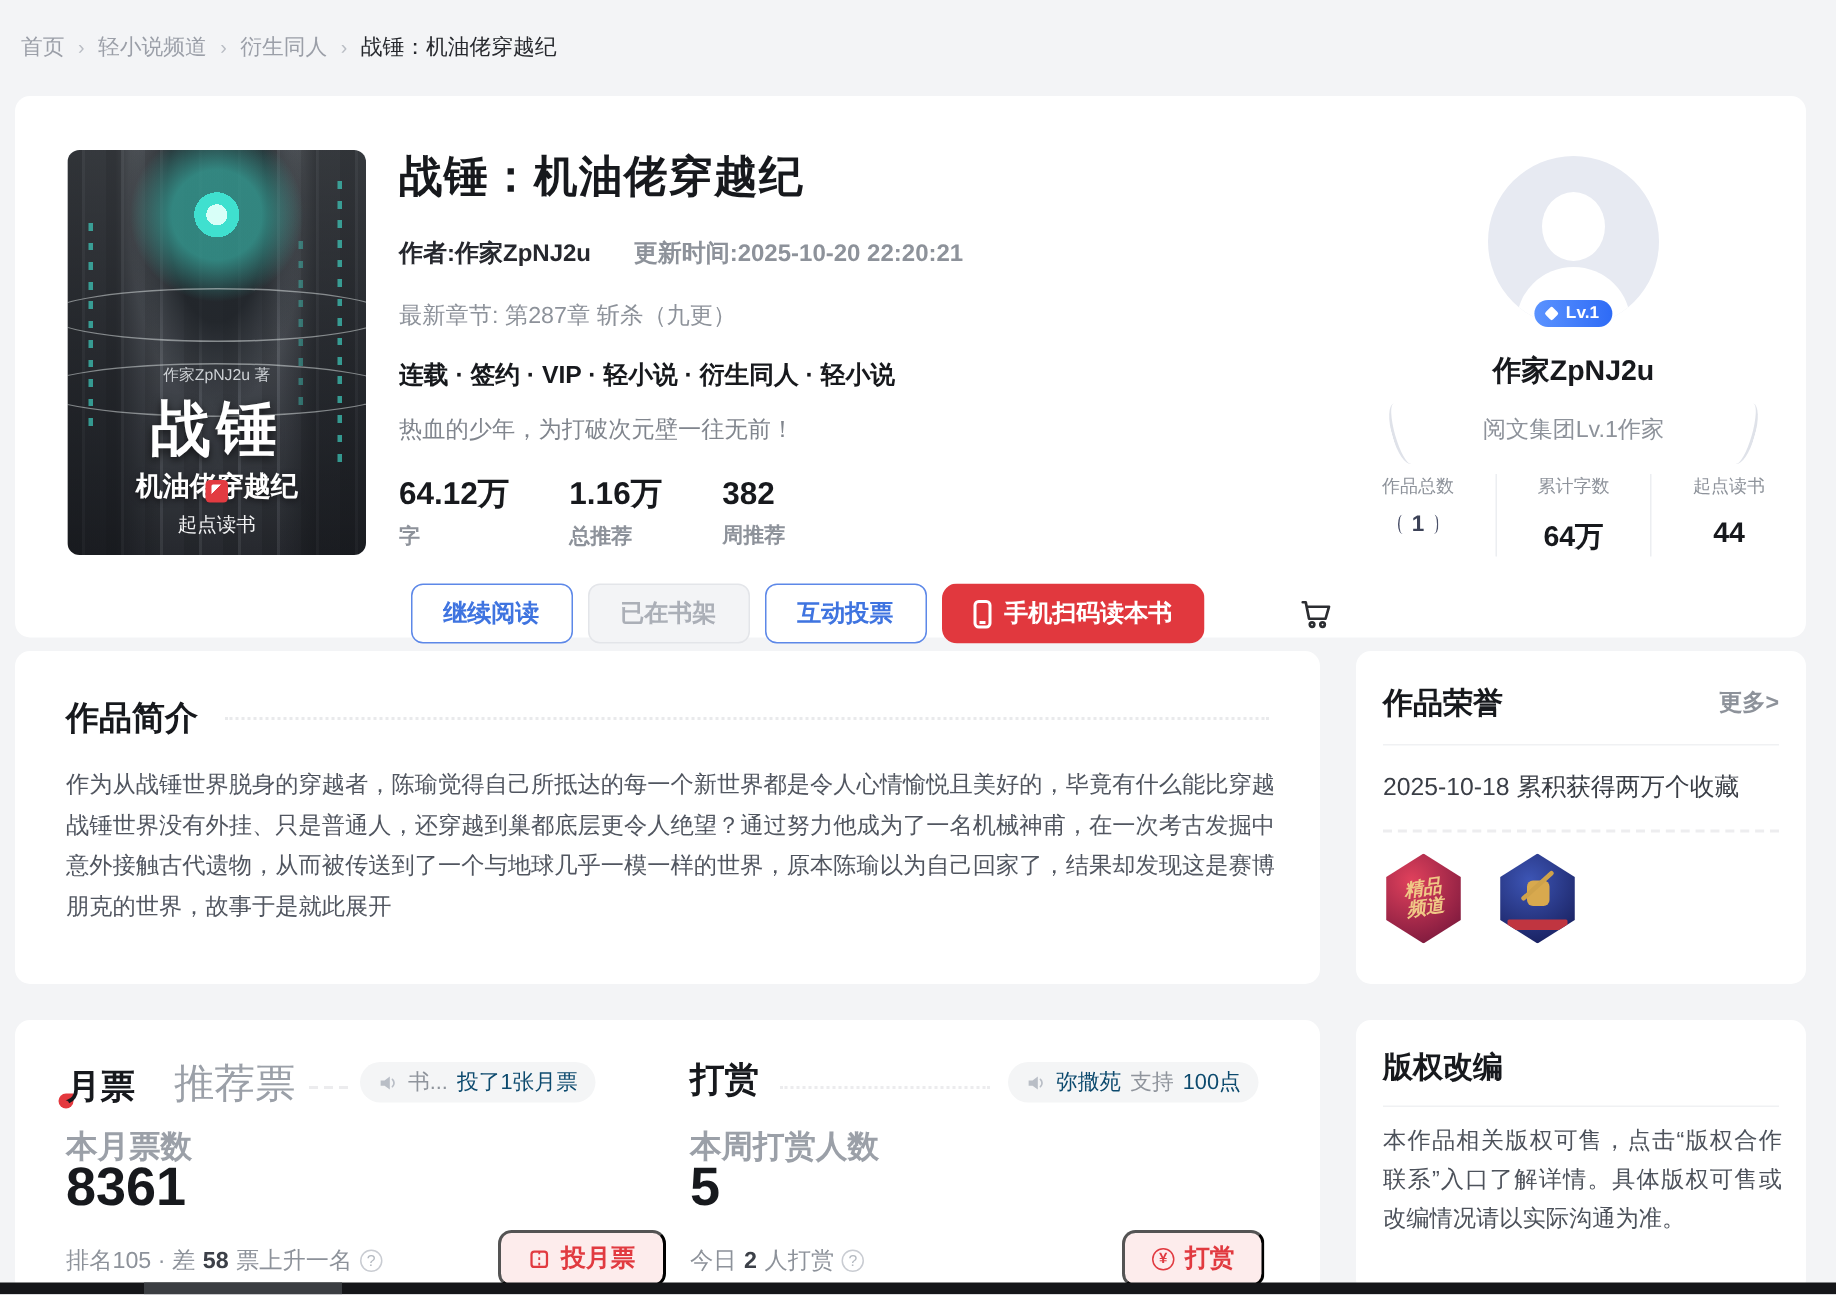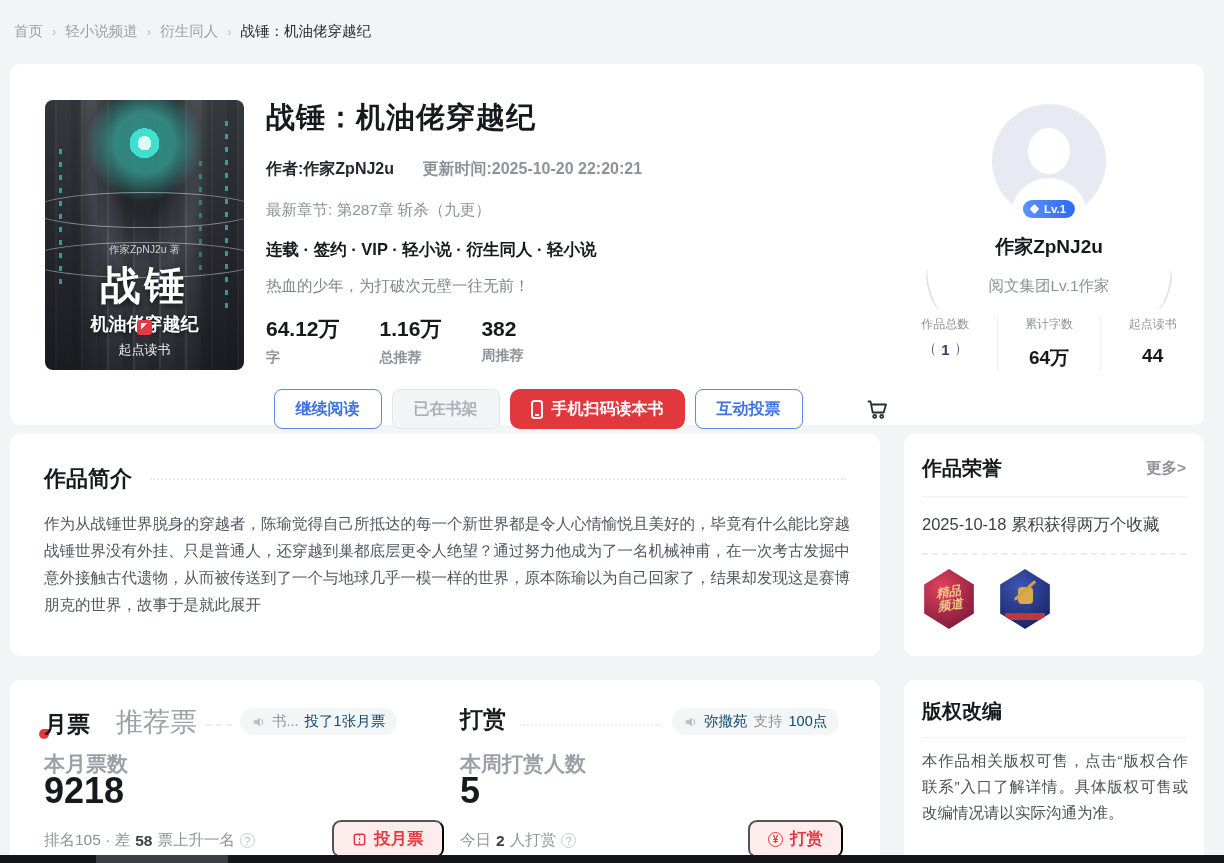--- a/index.html
+++ b/index.html
@@ -191,25 +191,25 @@
           <span class="stat-l">总推荐</span>
         </div>
         <div class="stat">
           <span class="stat-v">382</span>
           <span class="stat-l">周推荐</span>
         </div>
       </div>
       <div class="actions">
         <button class="btn btn-outline">继续阅读</button>
         <button class="btn btn-disabled">已在书架</button>
+        <button class="btn btn-outline">互动投票</button>
         <button class="btn btn-qr">
           <span class="phone-icon"></span>
           <span>手机扫码读本书</span>
         </button>
-        <button class="btn btn-outline">互动投票</button>
         <span class="cart-btn">
           <svg width="24" height="24" viewBox="0 0 24 24" fill="none" stroke="#2b2d31" stroke-width="1.8" stroke-linecap="round" stroke-linejoin="round">
             <path d="M3.5 4.5h2l2.2 11h11l2.3-8H6.2"></path>
             <circle cx="9.7" cy="19.4" r="1.5"></circle>
             <circle cx="16.7" cy="19.4" r="1.5"></circle>
           </svg>
         </span>
       </div>
     </div>
 
@@ -281,21 +281,21 @@
     <span class="dash-lead"></span>
     <div class="notice-pill pill-month">
       <svg width="14" height="14" viewBox="0 0 16 16">
         <path d="M2 6v4h3l4 3V3L5 6H2z" fill="#b9bec6"></path>
         <path d="M11 5.2c1.6 1.5 1.6 4.1 0 5.6" stroke="#b9bec6" stroke-width="1.3" fill="none" stroke-linecap="round"></path>
       </svg>
       <span class="pill-dim">书...</span>
       <span class="pill-dark">投了1张月票</span>
     </div>
     <div class="count-label" style="left:34px; top:70px;">本月票数</div>
-    <div class="big-count" style="left:34px; top:90px;">9218</div>
+    <div class="big-count" style="left:34px; top:90px;">8361</div>
     <div class="foot-line" style="left:34px; top:150px;">
       <span>排名105 · 差</span>
       <span class="foot-num">58</span>
       <span>票上升一名</span>
       <span class="qmark">?</span>
     </div>
     <button class="btn-pink" style="left:322px; top:140px;">
       <svg width="15" height="15" viewBox="0 0 16 16">
         <rect x="2.5" y="2.5" width="11" height="11" rx="2" fill="none" stroke="#e13a40" stroke-width="1.6"></rect>
         <path d="M8 2.5v11" stroke="#e13a40" stroke-width="1.3" stroke-dasharray="2 2"></path>

